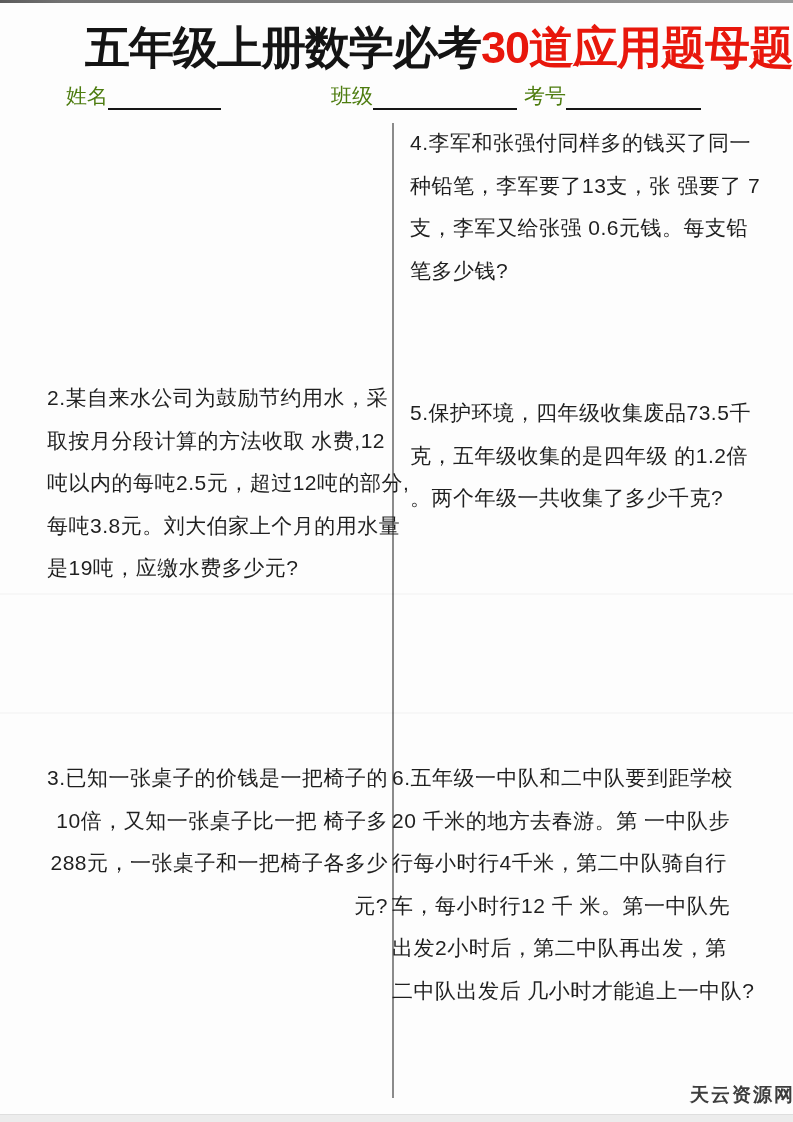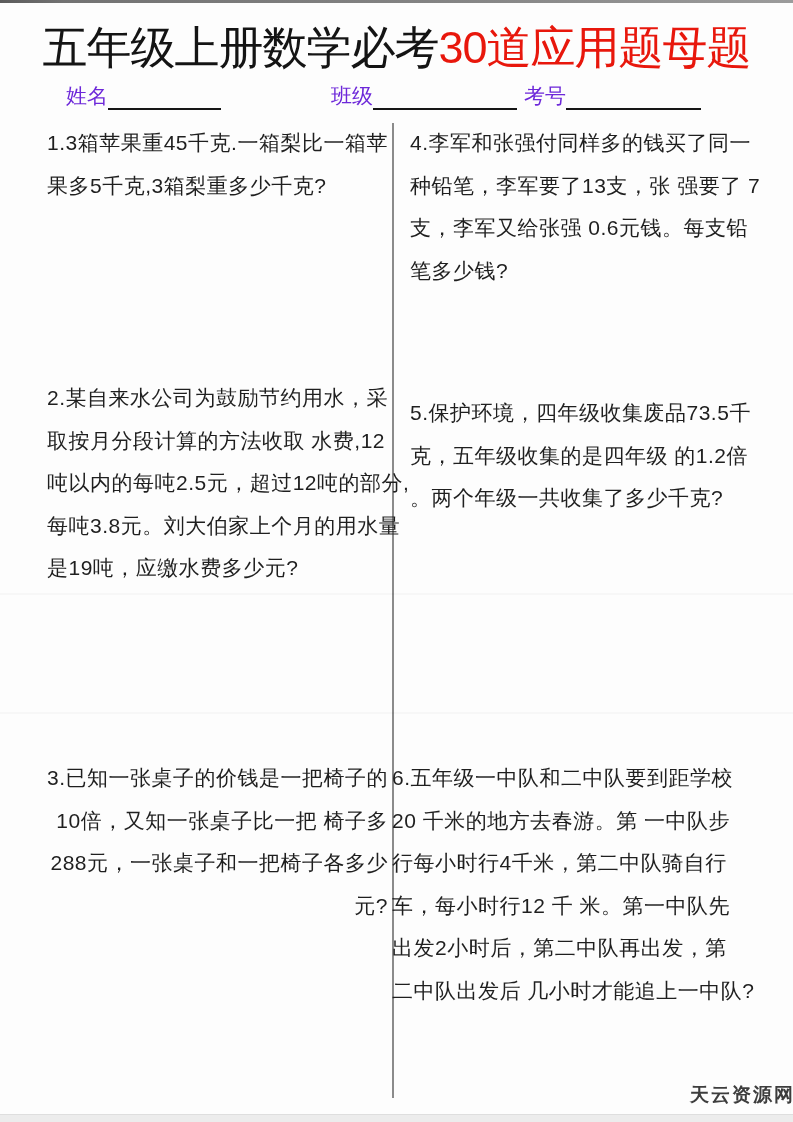--- a/index.html
+++ b/index.html
@@ -18,29 +18,29 @@
     background: linear-gradient(to right, #3f3f3f 0%, #5a5a5a 8%, #6e6e6e 55%, #8a8a8a 100%);
     opacity: 0.85;
   }
   .bottom-strip {
     position: absolute; left: 0; top: 1114px; width: 793px; height: 8px;
     background: #ececec; border-top: 1px solid #dedede;
   }
   
   .title {
     position: absolute; left: 0; top: 20px; width: 793px;
-    margin: 0; text-align: center;
-    font-size: 45px; font-weight: 400; letter-spacing: -1px;
+    margin: 0; text-align: right;
+    font-size: 45px; font-weight: 700; letter-spacing: -1px;
     line-height: 56px; white-space: nowrap;
   }
   .t-black { color: #141414; }
   .t-red   { color: #e8170c; }
   
   .fields { position: absolute; left: 0; top: 82px; width: 793px; height: 28px; }
-  .field  { position: absolute; top: 0; height: 26px; font-size: 21px; font-weight: 500; color: #6d28d9; white-space: nowrap; }
+  .field  { position: absolute; top: 0; height: 26px; font-size: 21px; font-weight: 500; color: #4d7c0f; white-space: nowrap; }
   .field .flabel { vertical-align: bottom; }
   .field .blank  { display: inline-block; vertical-align: bottom; height: 22px; border-bottom: 2px solid #161616; }
   .field-name  { left: 66px; }
   .field-class { left: 299px; margin-left: 32px; }
   .field-exam  { left: 524px; }
   .field-name .blank  { width: 113px; }
   .field-class .blank { width: 144px; }
   .field-exam .blank  { width: 135px; }
   
   .divider {
@@ -85,22 +85,20 @@
     <div class="field field-class">
       <span class="flabel">班级</span><span class="blank"></span>
     </div>
     <div class="field field-exam">
       <span class="flabel">考号</span><span class="blank"></span>
     </div>
   </div>
 
   <div class="divider"></div>
 
-  <div class="question q1"><span>1.3箱苹果重45千克.一箱梨比一箱苹
-果多5千克,3箱梨重多少千克?</span></div>
   <div class="question q2"><span>2.某自来水公司为鼓励节约用水，采
 取按月分段计算的方法收取 水费,12
 吨以内的每吨2.5元，超过12吨的部分,
 每吨3.8元。刘大伯家上个月的用水量
 是19吨，应缴水费多少元?</span></div>
   <div class="question q3"><span>3.已知一张桌子的价钱是一把椅子的
 10倍，又知一张桌子比一把 椅子多
 288元，一张桌子和一把椅子各多少
 元?</span></div>
   <div class="question q4"><span>4.李军和张强付同样多的钱买了同一

